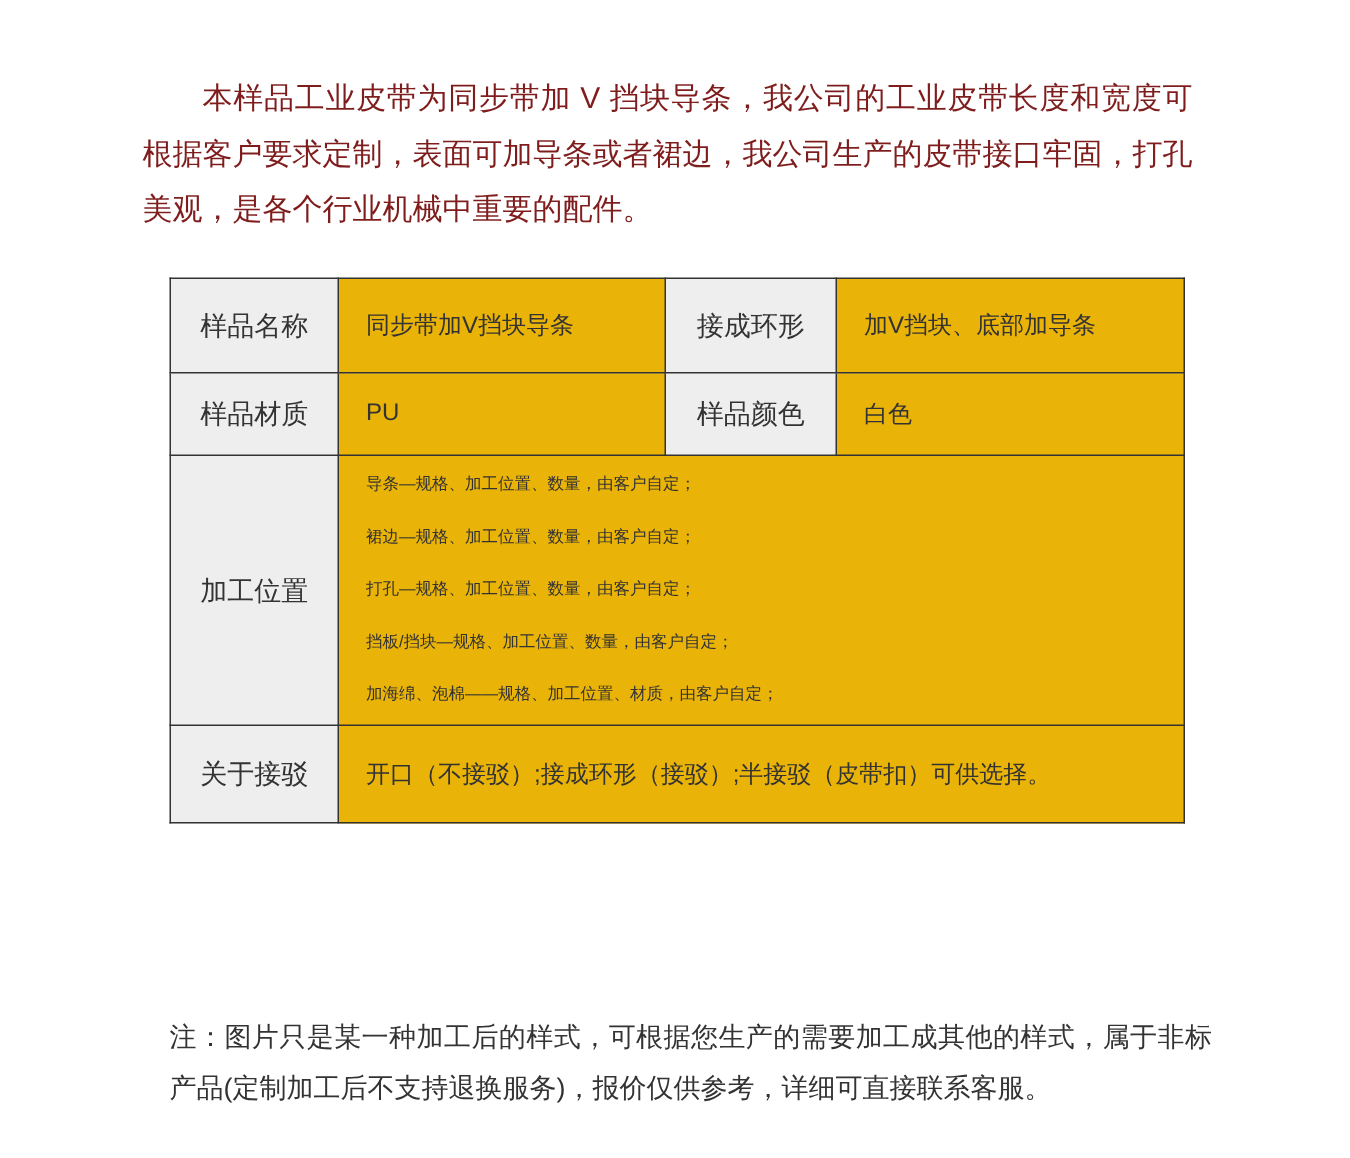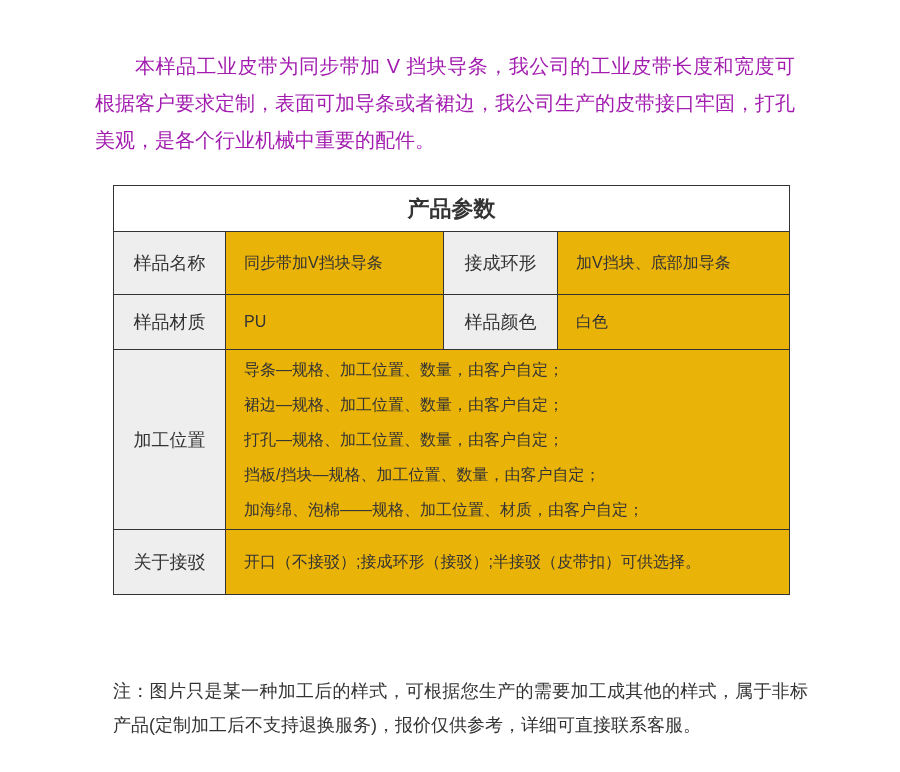--- a/index.html
+++ b/index.html
@@ -15,21 +15,21 @@
   }
   .intro {
     position: absolute;
     left: 95px;
     top: 48px;
     width: 700px;
     font-size: 20px;
     line-height: 37px;
     text-indent: 2em;
     text-align: justify;
-    color: #a21caf;
+    color: #7f1d1d;
   }
   table.params {
     position: absolute;
     left: 113px;
     top: 185px;
     width: 676px;
     border-collapse: collapse;
     table-layout: fixed;
   }
   table.params td {
@@ -54,21 +54,21 @@
     padding-left: 18px;
     background: #eab308;
     margin-left: 16px;
   }
   tr.r1 td { height: 63px; }
   tr.r2 td { height: 55px; }
   tr.r3 td { height: 66px; }
   tr.r4 td { height: 180px; }
   tr.r5 td { height: 65px; }
   td.special-cell { padding-top: 2px; padding-bottom: 2px; }
-  .special-line { line-height: 35px; font-size: 16px; }
+  .special-line { line-height: 35px; font-size: 11px; }
   .note {
     position: absolute;
     left: 100px;
     top: 674px;
     width: 695px;
     font-size: 18px;
     line-height: 34px;
     text-align: justify;
     color: #333333;
     margin-left: 13px;
@@ -82,23 +82,20 @@
   <p class="intro">本样品工业皮带为同步带加 V 挡块导条，我公司的工业皮带长度和宽度可根据客户要求定制，表面可加导条或者裙边，我公司生产的皮带接口牢固，打孔美观，是各个行业机械中重要的配件。</p>
 
   <table class="params">
     <colgroup>
       <col style="width:112px">
       <col style="width:218px">
       <col style="width:114px">
       <col style="width:232px">
     </colgroup>
     <tbody>
-      <tr class="r0">
-        <td colspan="4" class="title-cell">产品参数</td>
-      </tr>
       <tr class="r1">
         <td class="label">样品名称</td>
         <td class="value">同步带加V挡块导条</td>
         <td class="label">接成环形</td>
         <td class="value">加V挡块、底部加导条</td>
       </tr>
       <tr class="r2">
         <td class="label">样品材质</td>
         <td class="value">PU</td>
         <td class="label">样品颜色</td>

